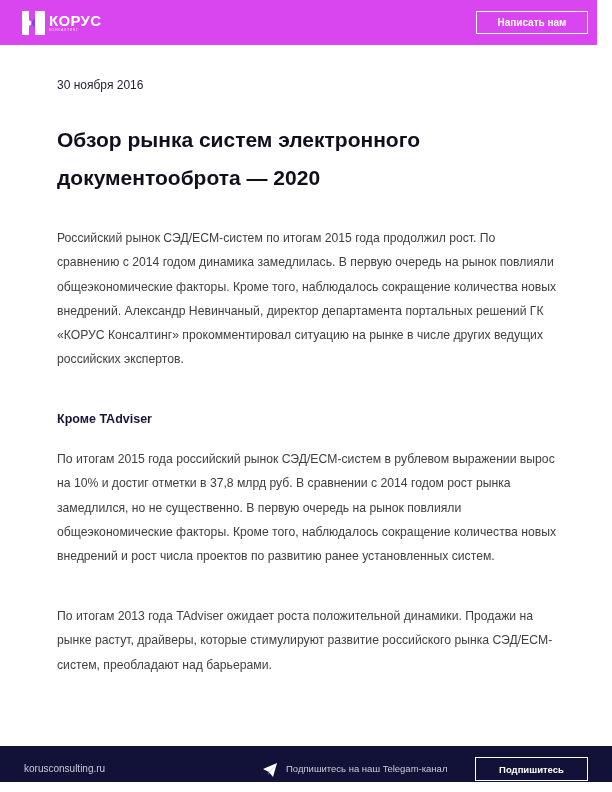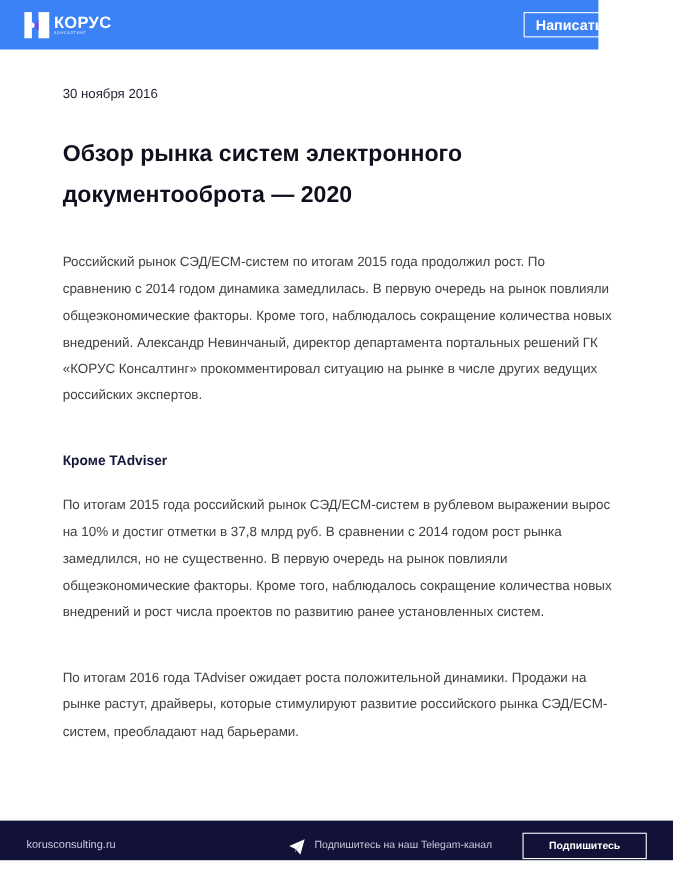--- a/index.html
+++ b/index.html
@@ -1,32 +1,32 @@
 <!DOCTYPE html>
 <html><head>
   <meta charset="utf-8">
   <style>
     * { box-sizing: border-box; margin: 0; padding: 0; }
     html, body { width: 612px; height: 792px; background: #ffffff; overflow: hidden; }
     body { font-family: "Liberation Sans", sans-serif; position: relative; }
 
     .header {
-      position: absolute; left: 0; top: 0; width: 544px; height: 45px;
-      background: #3b82f6;
+      position: absolute; left: 0; top: 0; width: 597px; height: 45px;
+      background: #d946ef;
     }
     .logo { position: absolute; left: 22px; top: 10px; height: 25px; display: flex; align-items: center; }
     .logo-mark { width: 23px; height: 24px; position: relative; }
     .logo-text-wrap { margin-left: 4px; display: flex; flex-direction: column; }
     .logo-text { color: #ffffff; font-weight: bold; font-size: 15px; letter-spacing: 0.3px; line-height: 15px; }
     .logo-sub { color: #ffffff; font-size: 3.5px; letter-spacing: 0.6px; line-height: 5px; opacity: 0.85; }
 
     .write-btn {
       position: absolute; left: 476px; top: 11px; width: 112px; height: 23px;
       border: 1px solid #ffffff; background: transparent;
-      color: #ffffff; font-size: 13px; font-weight: bold;
+      color: #ffffff; font-size: 10px; font-weight: bold;
       display: flex; align-items: center; justify-content: center;
       font-family: "Liberation Sans", sans-serif;
     }
 
     .content { position: absolute; left: 57px; top: 0; width: 500px; color: #1e1e2e; }
     .date { position: absolute; top: 78px; left: 0; font-size: 12px; color: #1e1e2e; white-space: nowrap; }
     .title {
       position: absolute; top: 121px; left: 0; width: 480px;
       font-size: 21px; font-weight: bold; line-height: 38px; color: #0f0f1e;
     }
@@ -72,21 +72,21 @@
   </div>
   <button class="write-btn">Написать нам</button>
 </div>
 
 <div class="content">
   <div class="date">30 ноября 2016</div>
   <h1 class="title">Обзор рынка систем электронного документооброта — 2020</h1>
   <p class="para p1">Российский рынок СЭД/ECM-систем по итогам 2015 года продолжил рост. По сравнению с 2014 годом динамика замедлилась. В первую очередь на рынок повлияли общеэкономические факторы. Кроме того, наблюдалось сокращение количества новых внедрений. Александр Невинчаный, директор департамента портальных решений ГК «КОРУС Консалтинг» прокомментировал ситуацию на рынке в числе других ведущих российских экспертов.</p>
   <h2 class="subhead">Кроме TAdviser</h2>
   <p class="para p2">По итогам 2015 года российский рынок СЭД/ECM-систем в рублевом выражении вырос на 10% и достиг отметки в 37,8 млрд руб. В сравнении с 2014 годом рост рынка замедлился, но не существенно. В первую очередь на рынок повлияли общеэкономические факторы. Кроме того, наблюдалось сокращение количества новых внедрений и рост числа проектов по развитию ранее установленных систем.</p>
-  <p class="para p3">По итогам 2016 года TAdviser ожидает роста положительной динамики. Продажи на рынке растут, драйверы, которые стимулируют развитие российского рынка СЭД/ECM-систем, преобладают над барьерами.</p>
+  <p class="para p3">По итогам 2013 года TAdviser ожидает роста положительной динамики. Продажи на рынке растут, драйверы, которые стимулируют развитие российского рынка СЭД/ECM-систем, преобладают над барьерами.</p>
 </div>
 
 <div class="footer">
   <a class="site">korusconsulting.ru</a>
 </div>
 <svg class="tg-icon" viewBox="0 0 16 16">
   <polygon points="1,7 15,1 11,15 7,10" fill="#ffffff"></polygon>
   <polygon points="7,10 15,1 6,13" fill="#d0d0e0"></polygon>
 </svg>
 <span class="tg-text">Подпишитесь на наш Telegam-канал</span>

